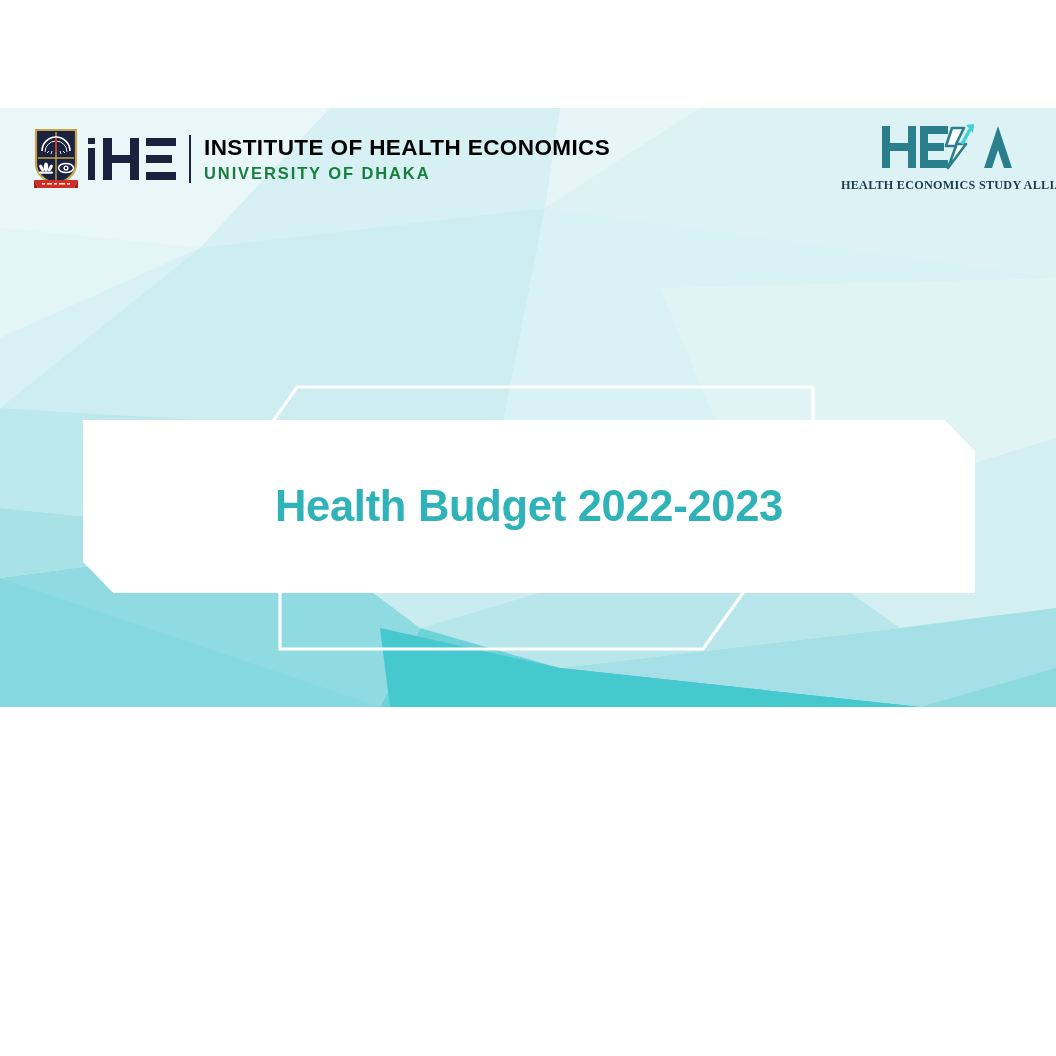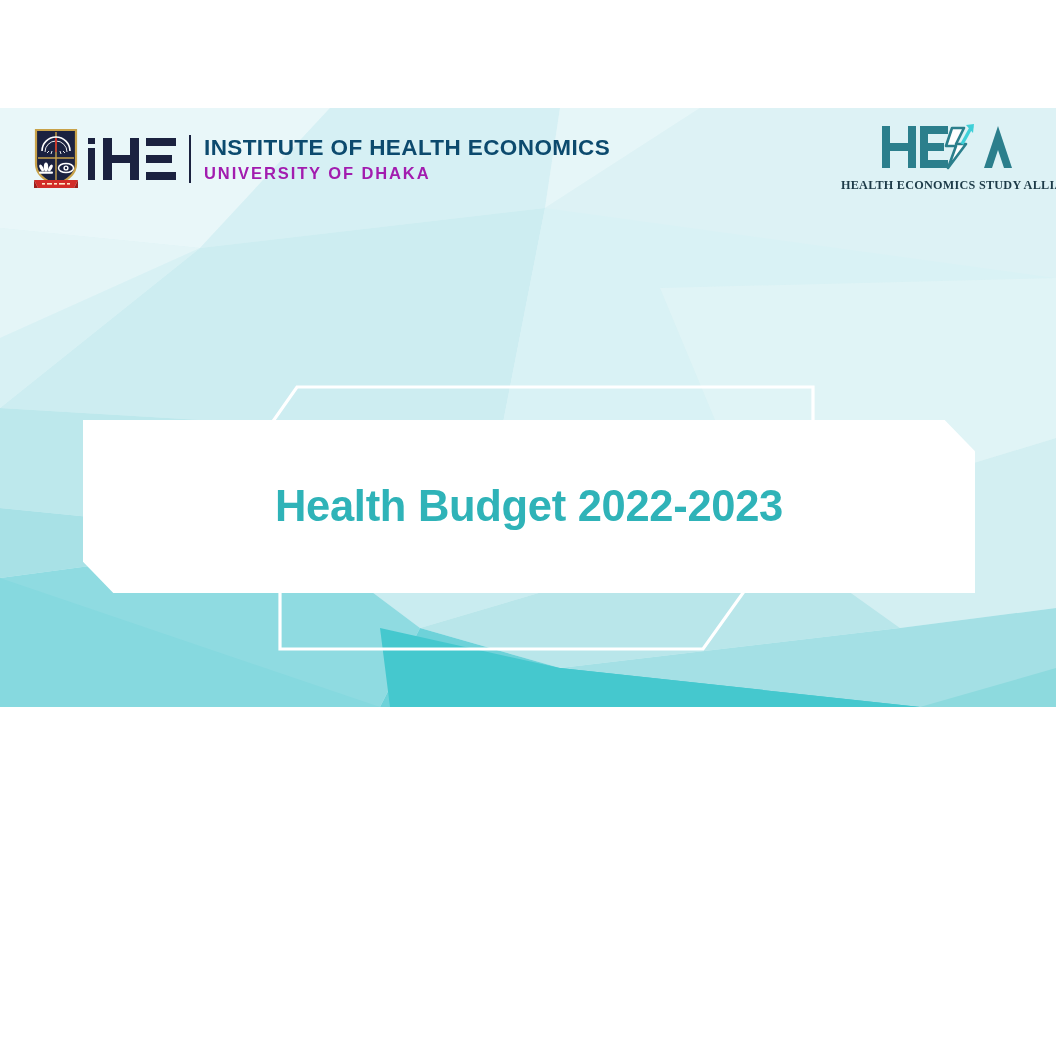--- a/index.html
+++ b/index.html
@@ -57,28 +57,28 @@
   }
   .ihe-words {
     display: flex;
     flex-direction: column;
     justify-content: center;
     line-height: 1;
   }
   .ihe-line1 {
     font-size: 22.5px;
     font-weight: bold;
-    color: #0c4a6e;
+    color: #000000;
     letter-spacing: 0.4px;
     white-space: nowrap;
   }
   .ihe-line2 {
     font-size: 16.5px;
     font-weight: bold;
-    color: #a21caf;
+    color: #15803d;
     letter-spacing: 1.9px;
     margin-top: 5px;
     white-space: nowrap;
   }
 
   #hesa-logo {
     position: absolute;
     right: 5px;
     top: 14px;
     width: 210px;

